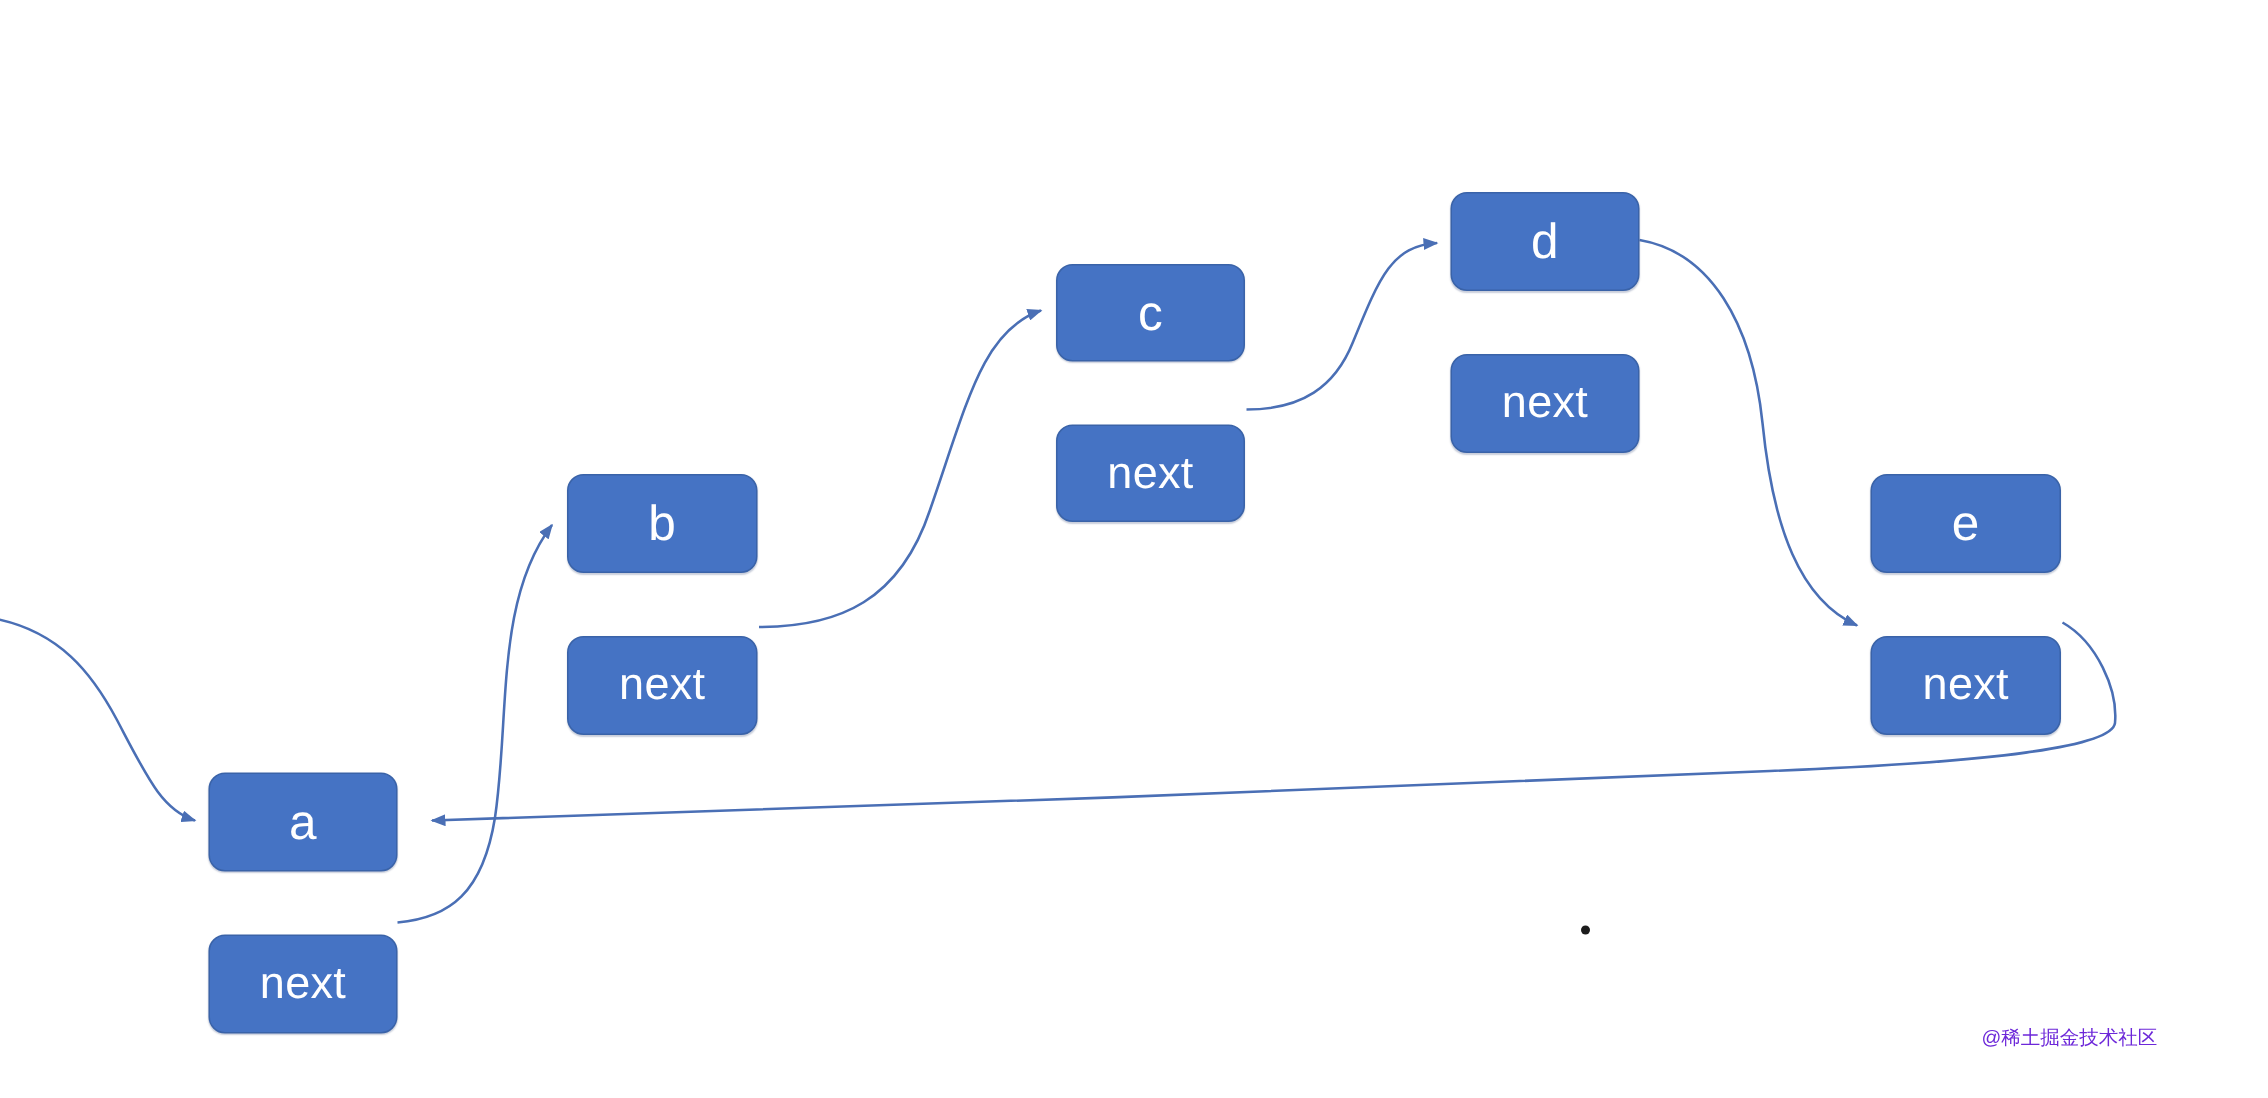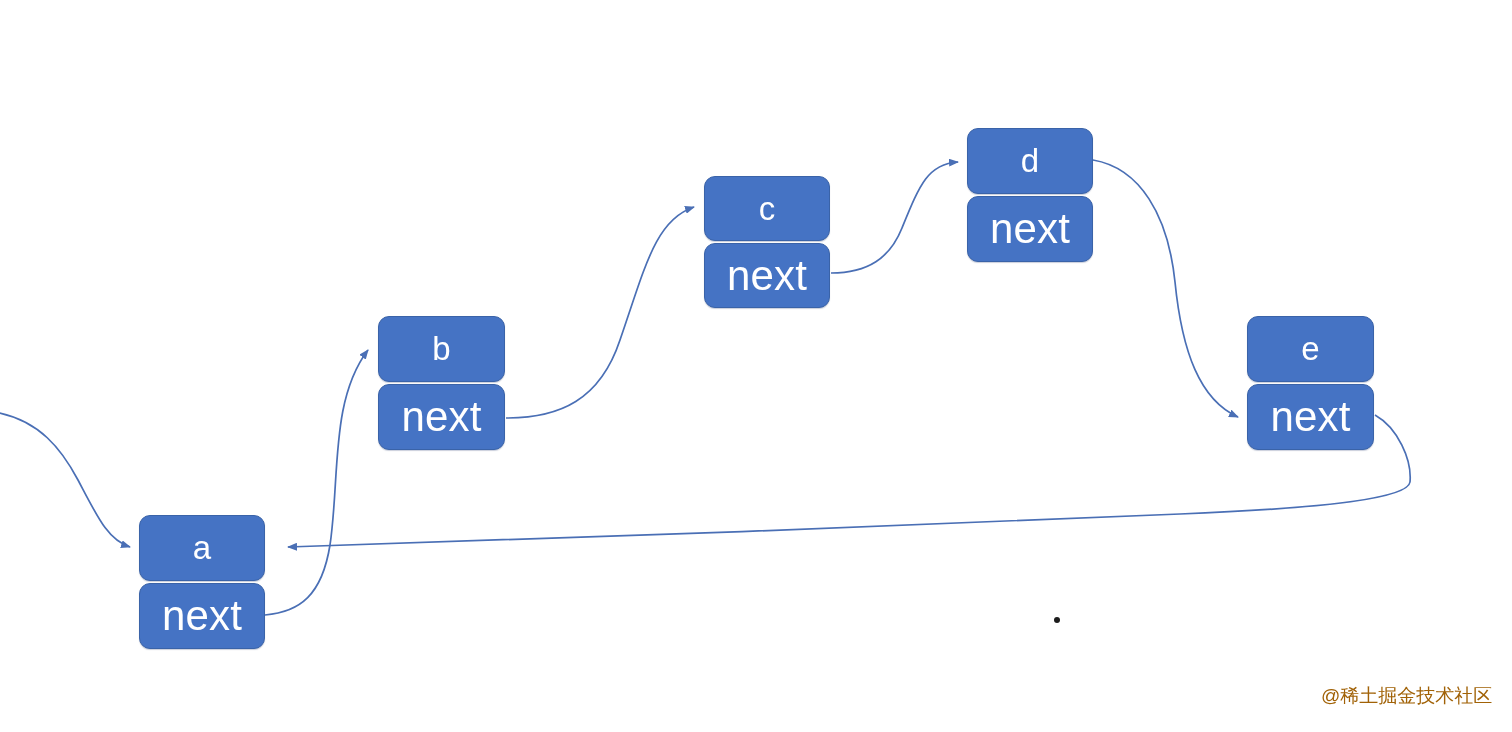--- a/index.html
+++ b/index.html
@@ -42,34 +42,35 @@
     font-family: "Liberation Sans", sans-serif;
     font-weight: 400;
     letter-spacing: 0.2px;
     box-shadow: 0 1px 1px rgba(40,60,110,0.25);
   }
   .cell-value {
     top: 0;
     font-size: 33px;
   }
   .cell-next {
-    font-size: 42px;
+    font-size: 30px;
+    margin-top: 40px;
   }
   .dot {
     position: absolute;
     width: 6px;
     height: 6px;
     background: #1c1c1c;
     border-radius: 50%;
     z-index: 4;
   }
   .watermark {
     position: absolute;
-    color: #a16207;
-    font-size: 19px;
+    color: #6d28d9;
+    font-size: 13px;
     font-family: "Liberation Sans", sans-serif;
     white-space: nowrap;
     z-index: 5;
   }
 </style>
 </head>
 <body>
 
 <div id="canvas">
 

